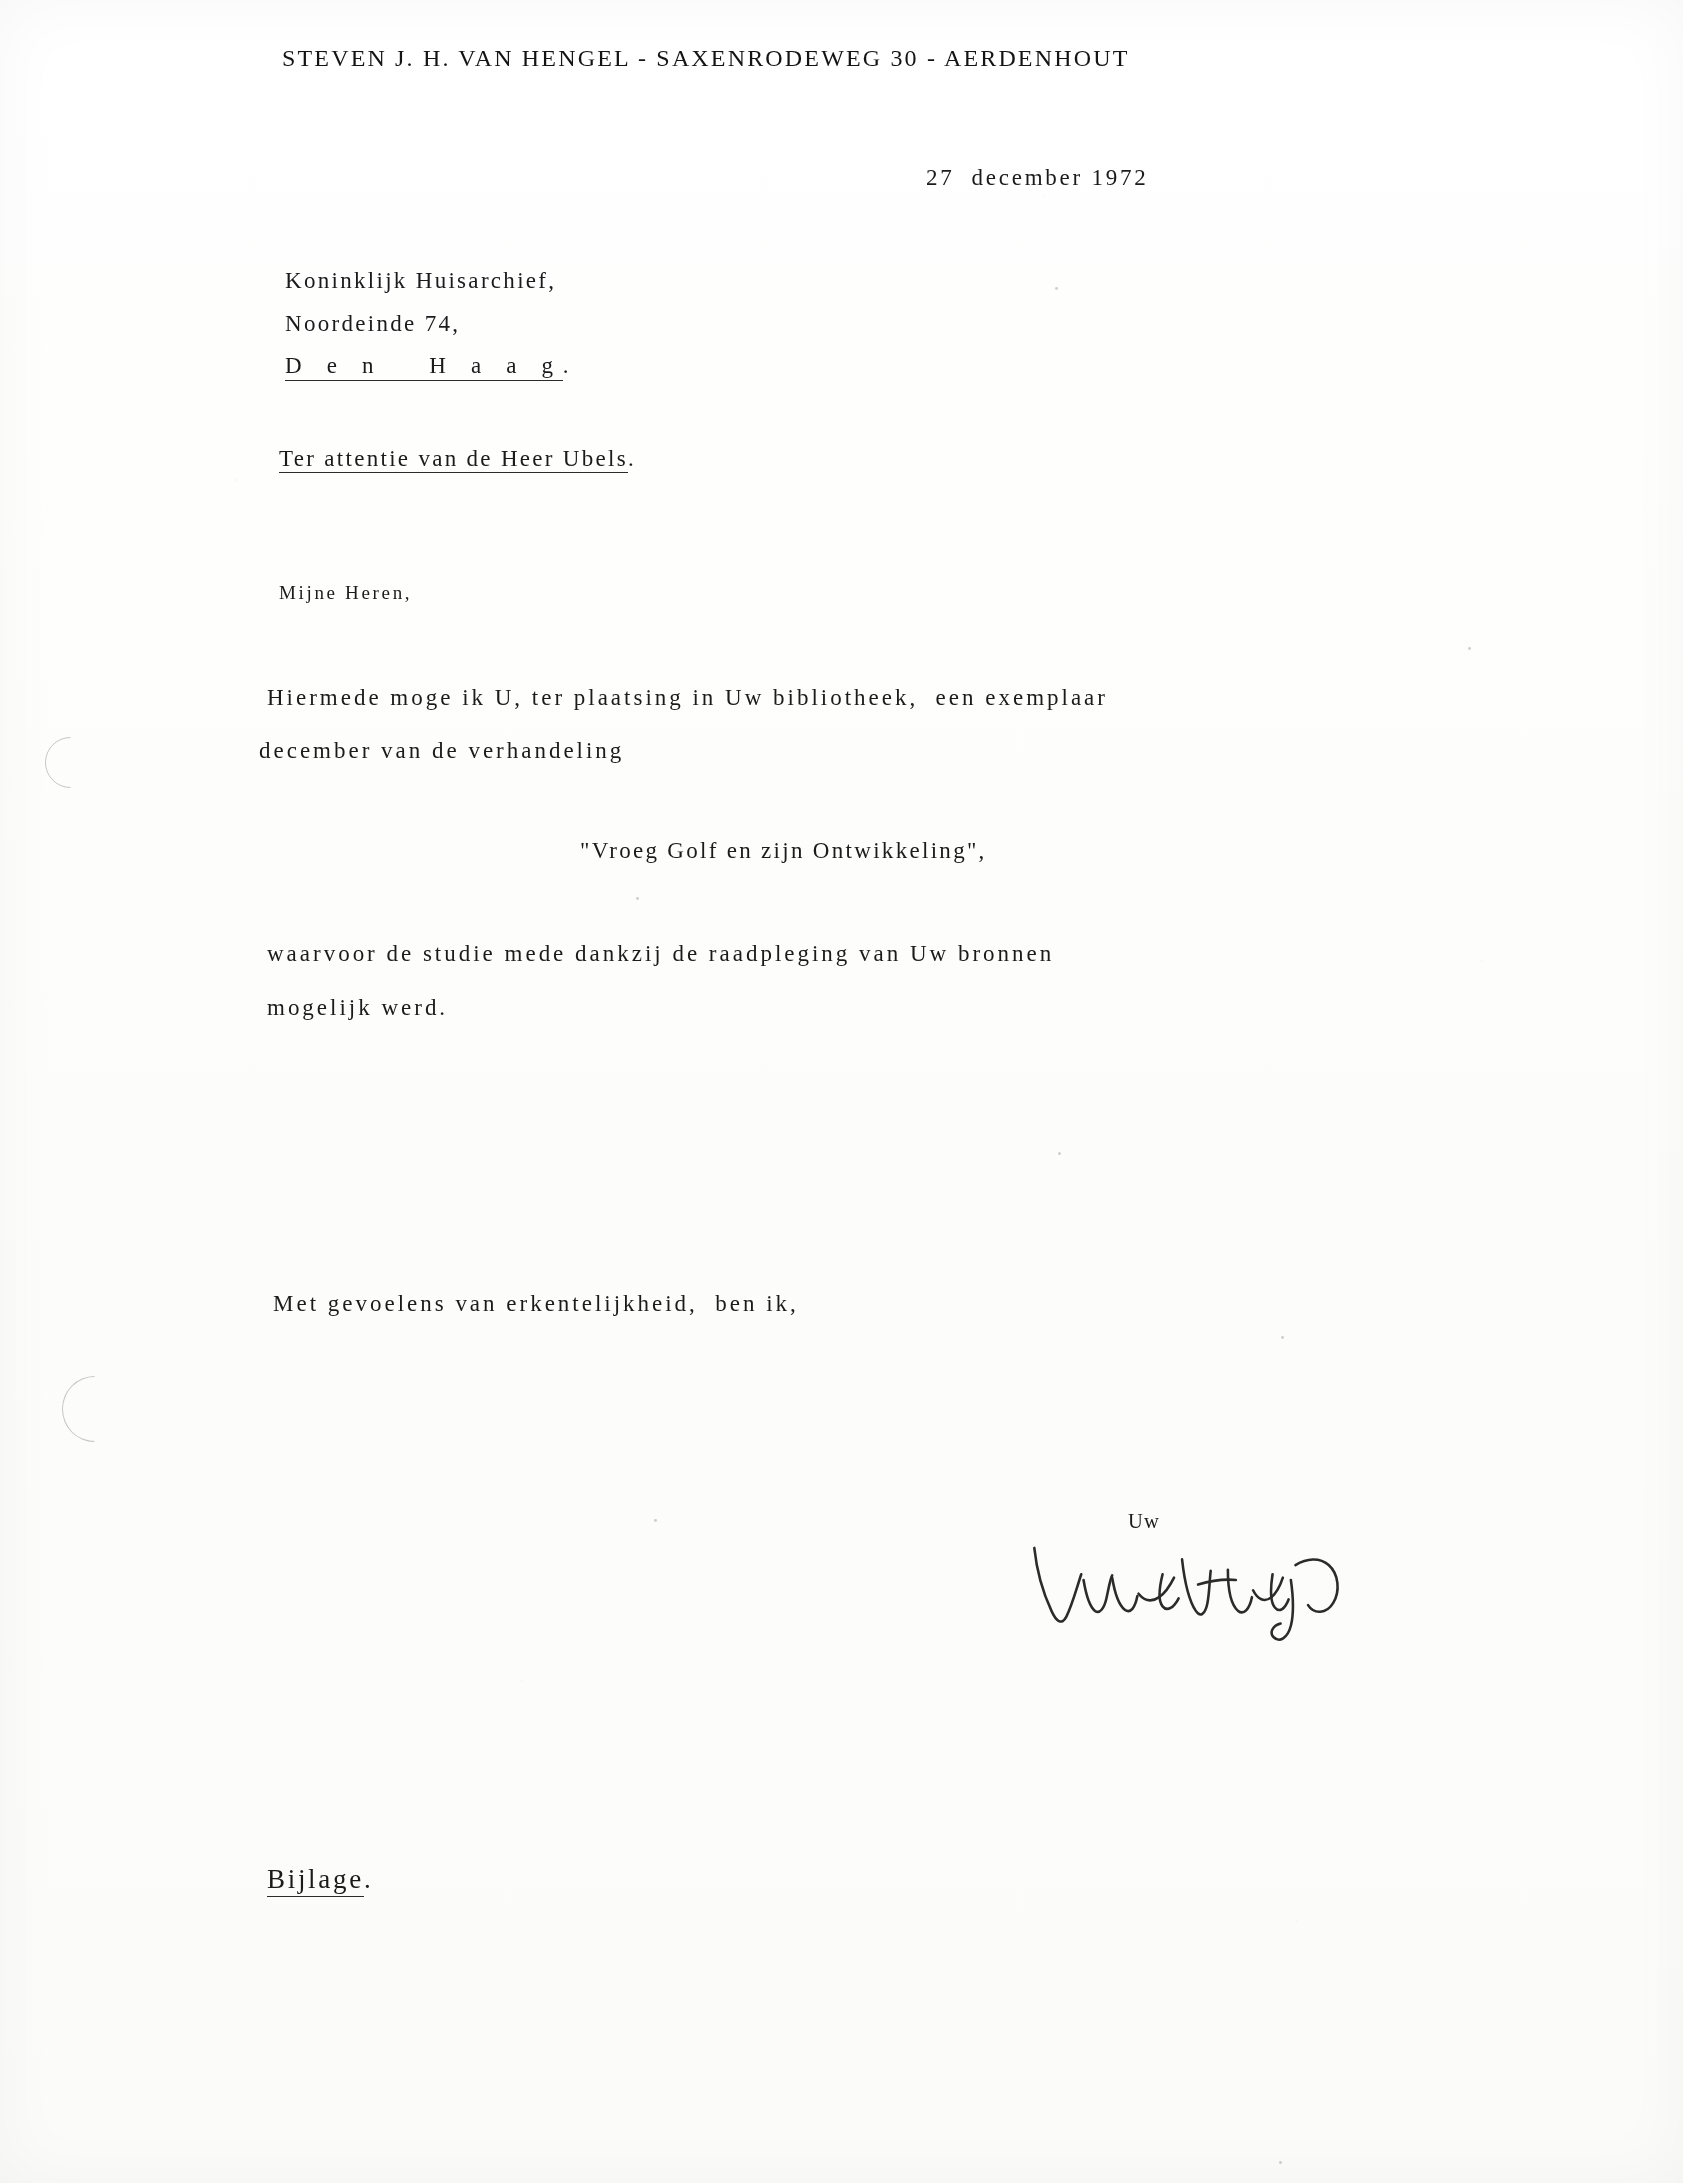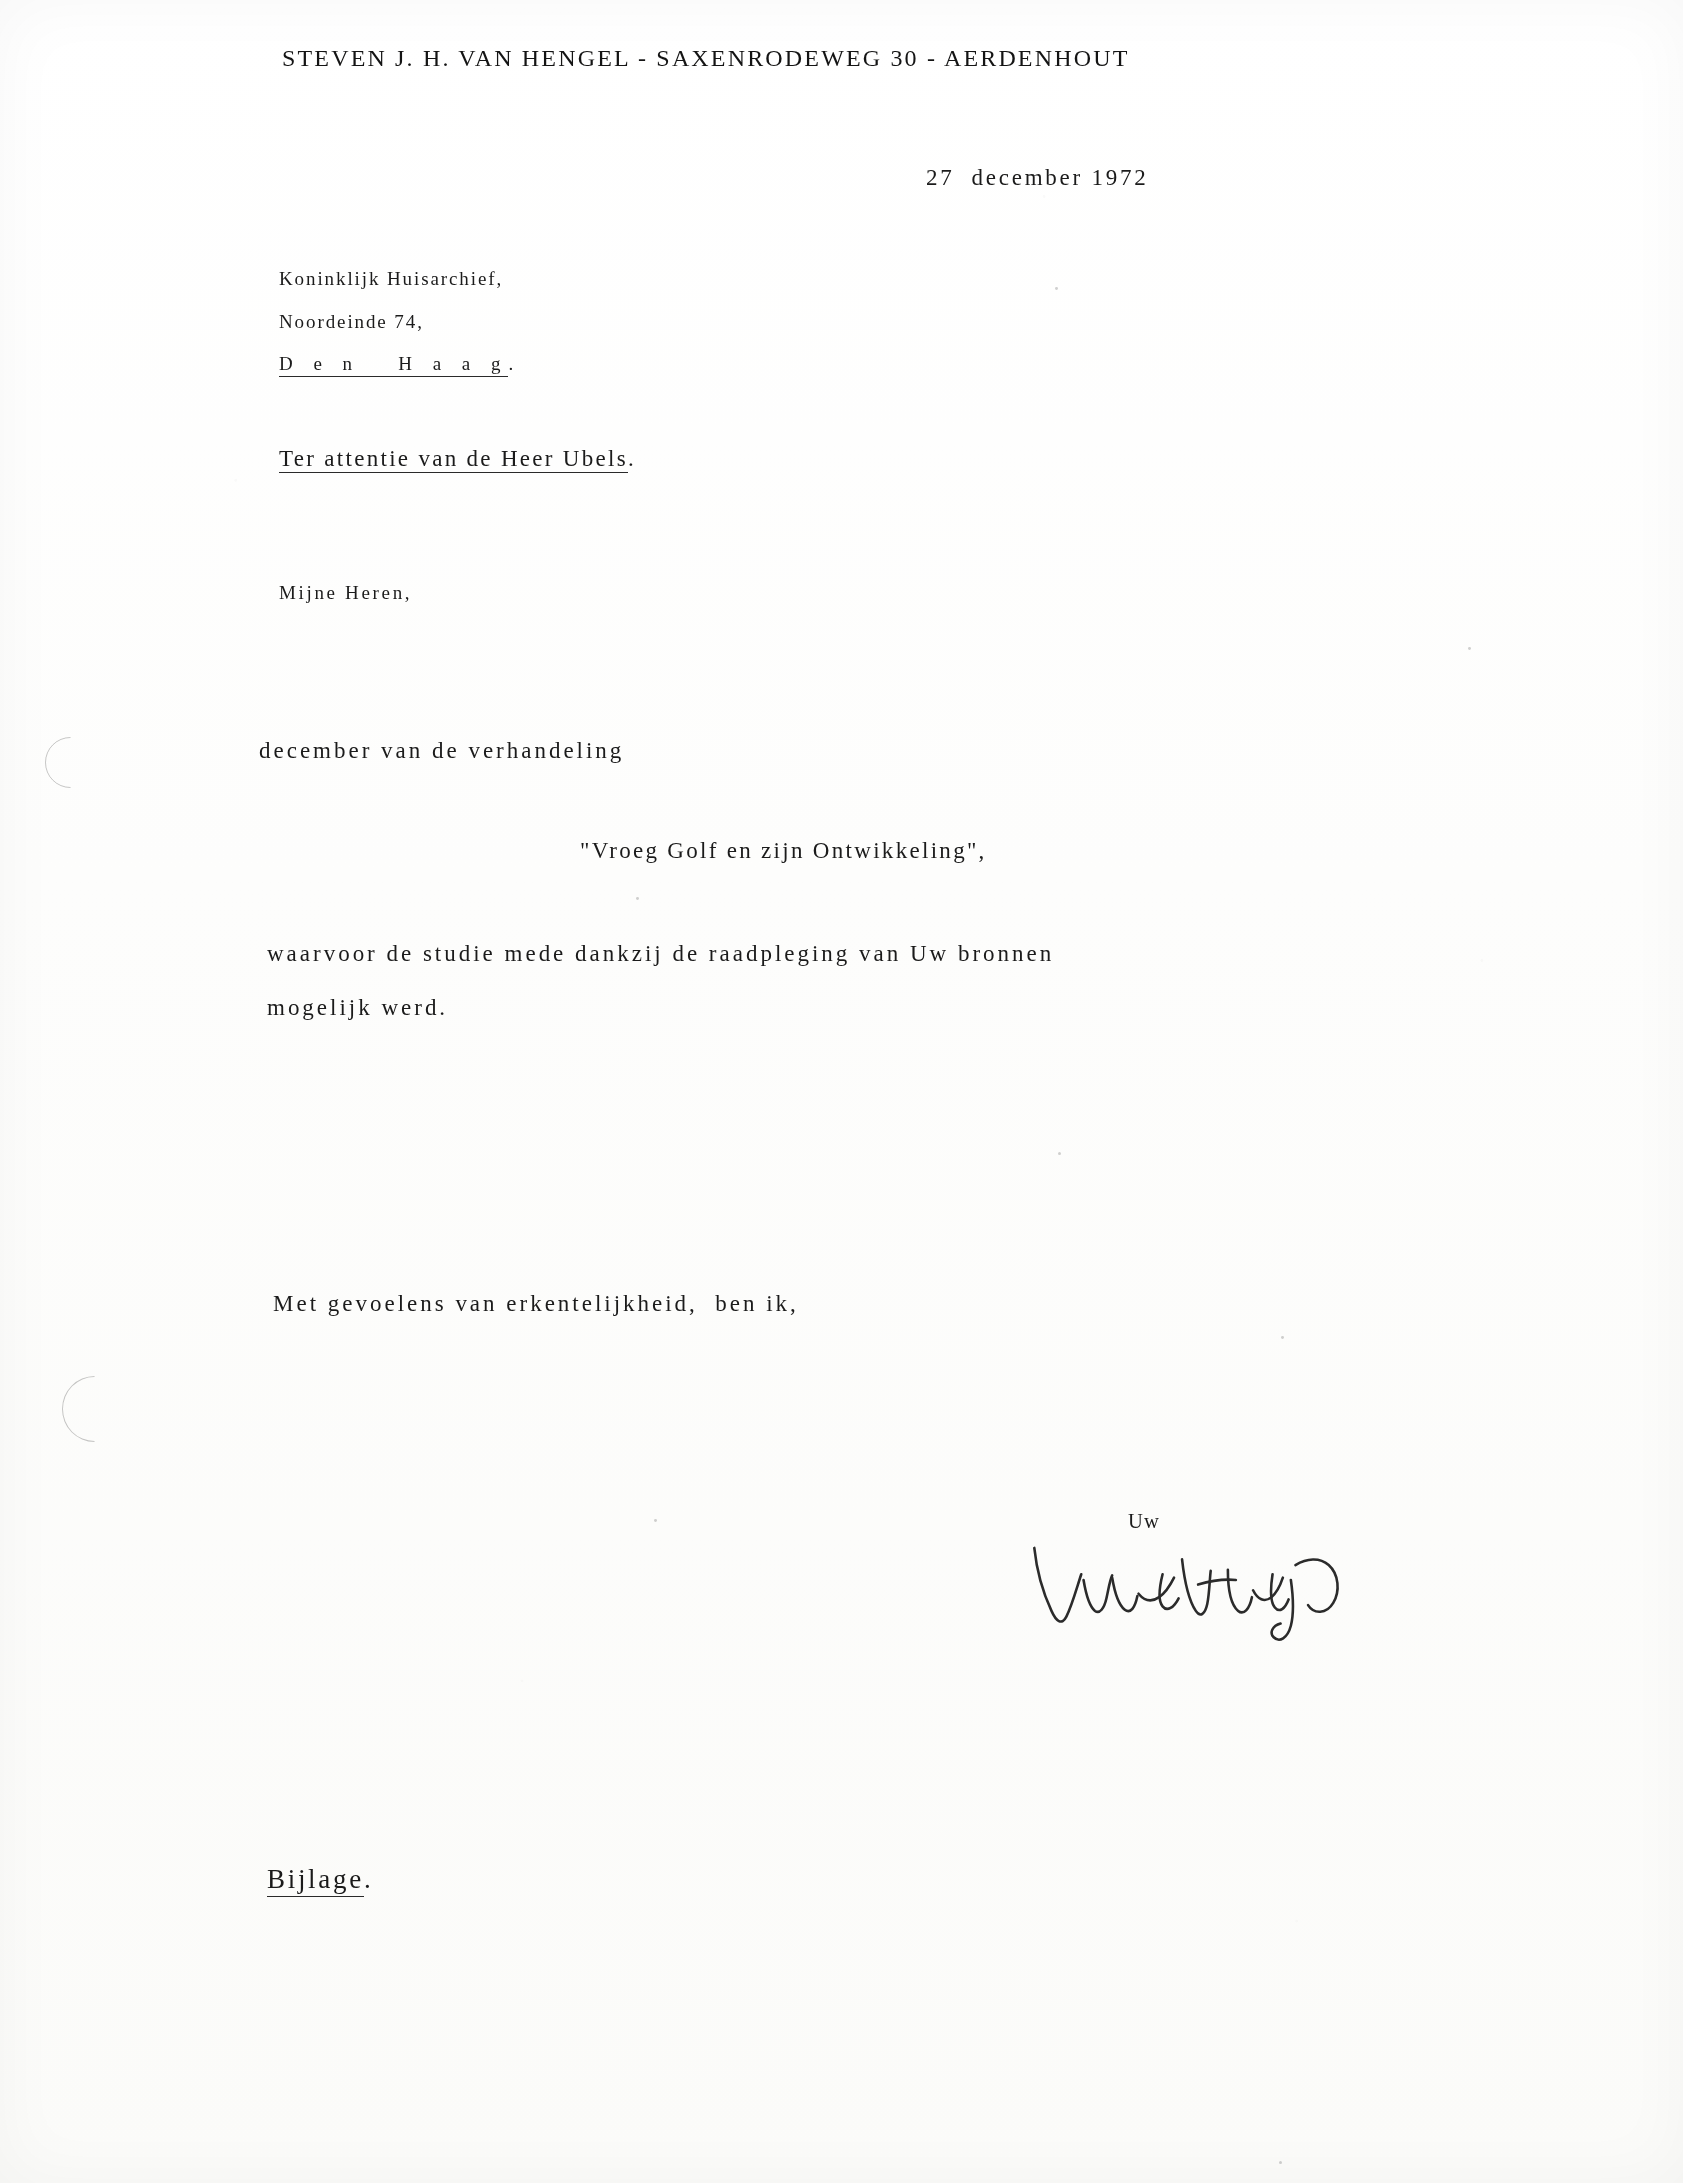--- a/index.html
+++ b/index.html
@@ -66,22 +66,22 @@
   }
 
   #date-line {
     left: 926px;
     top: 165px;
     font-size: 23px;
     letter-spacing: 0.12em;
   }
 
   .addr {
-    left: 279px;
-    font-size: 19px;
+    left: 285px;
+    font-size: 23px;
     letter-spacing: 0.10em;
   }
   #addr-1 { top: 268px; }
   #addr-2 { top: 311px; }
   #addr-3 { top: 353px; letter-spacing: 0.10em; }
   #addr-3 .ul { border-bottom: 1.1px solid #2a2a2a; padding-bottom: 1.7px; letter-spacing: 0.42em; margin-top: 13px; }
 
   #attention {
     left: 279px;
     top: 446px;
@@ -177,20 +177,21 @@
     <div class="line addr" id="addr-1">Koninklijk Huisarchief,</div>
 
     <div class="line addr" id="addr-2">Noordeinde 74,</div>
 
     <div class="line addr" id="addr-3"><span class="ul">D e n   H a a g</span><span>.</span></div>
 
     <div class="line" id="attention"><span class="ul">Ter attentie van de Heer Ubels</span><span>.</span></div>
 
     <div class="line" id="salutation">Mijne Heren,</div>
 
+    <div class="line body-line" id="body-1">Hiermede moge ik U, ter plaatsing in Uw bibliotheek,  een exemplaar</div>
 
     <div class="line body-line" id="body-2">december van de verhandeling</div>
 
     <div class="line" id="quote-title">"Vroeg Golf en zijn Ontwikkeling",</div>
 
     <div class="line body-line" id="body-3">waarvoor de studie mede dankzij de raadpleging van Uw bronnen</div>
 
     <div class="line body-line" id="body-4">mogelijk werd.</div>
 
     <div class="line" id="closing">Met gevoelens van erkentelijkheid,  ben ik,</div>

